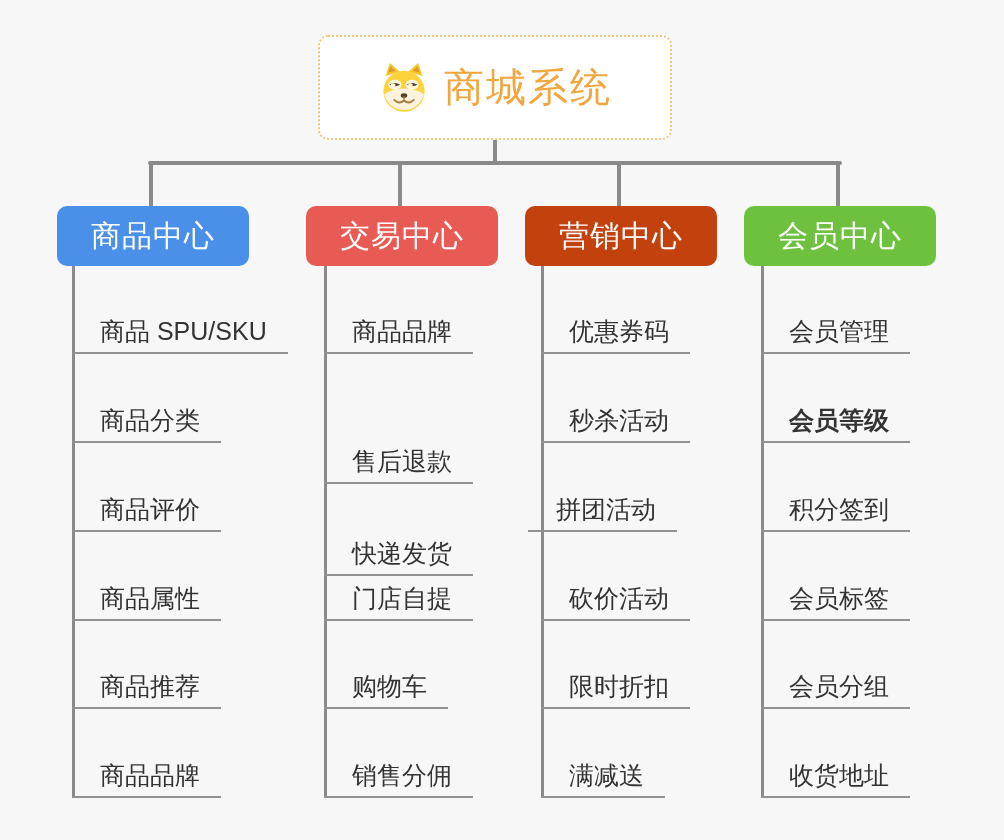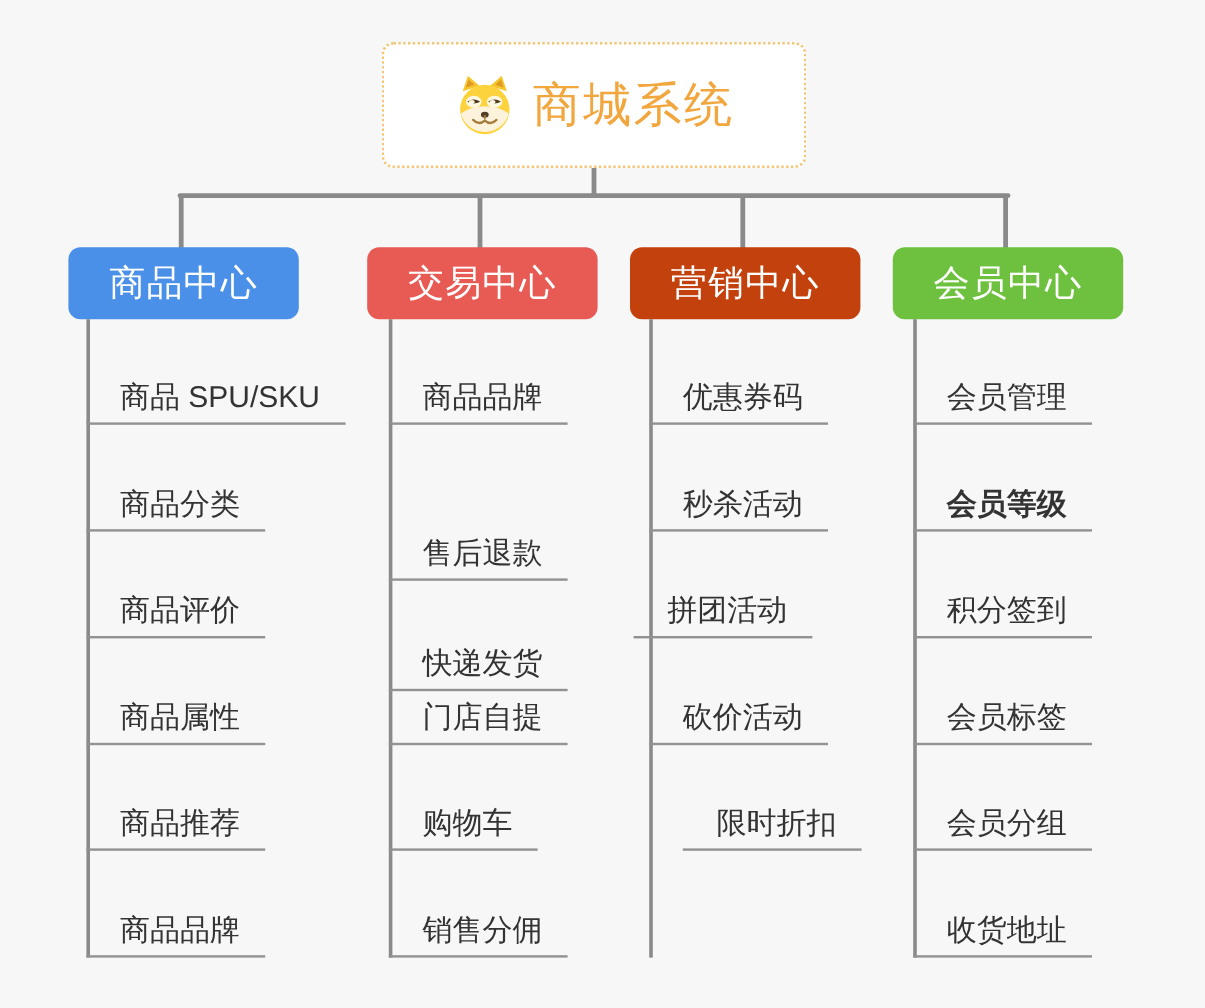--- a/index.html
+++ b/index.html
@@ -113,21 +113,22 @@
     <div class="leaf-node" style="left: 324px; top: 760px;">销售分佣</div>
     <div class="conn drop" style="left: 617px;"></div>
     <div class="branch-node" style="left: 525px; background: #c2410c;">
       <span>营销中心</span>
     </div>
     <div class="conn spine" style="left: 541px;"></div>
     <div class="leaf-node" style="left: 541px; top: 316px;">优惠券码</div>
     <div class="leaf-node" style="left: 541px; top: 405px;">秒杀活动</div>
     <div class="leaf-node" style="left: 528px; top: 494px;">拼团活动</div>
     <div class="leaf-node" style="left: 541px; top: 583px;">砍价活动</div>
-    <div class="leaf-node" style="left: 569px; top: 671px;">限时折扣</div>
+    <div class="leaf-node" style="left: 541px; top: 671px;">限时折扣</div>
+    <div class="leaf-node" style="left: 541px; top: 760px;">满减送</div>
     <div class="conn drop" style="left: 836px;"></div>
     <div class="branch-node" style="left: 744px; background: rgb(110, 193, 63);">
       <span>会员中心</span>
     </div>
     <div class="conn spine" style="left: 761px;"></div>
     <div class="leaf-node" style="left: 761px; top: 316px;">会员管理</div>
     <div class="leaf-node" style="left: 761px; top: 405px; font-weight: bold;">会员等级</div>
     <div class="leaf-node" style="left: 761px; top: 494px;">积分签到</div>
     <div class="leaf-node" style="left: 761px; top: 583px;">会员标签</div>
     <div class="leaf-node" style="left: 761px; top: 671px;">会员分组</div>

